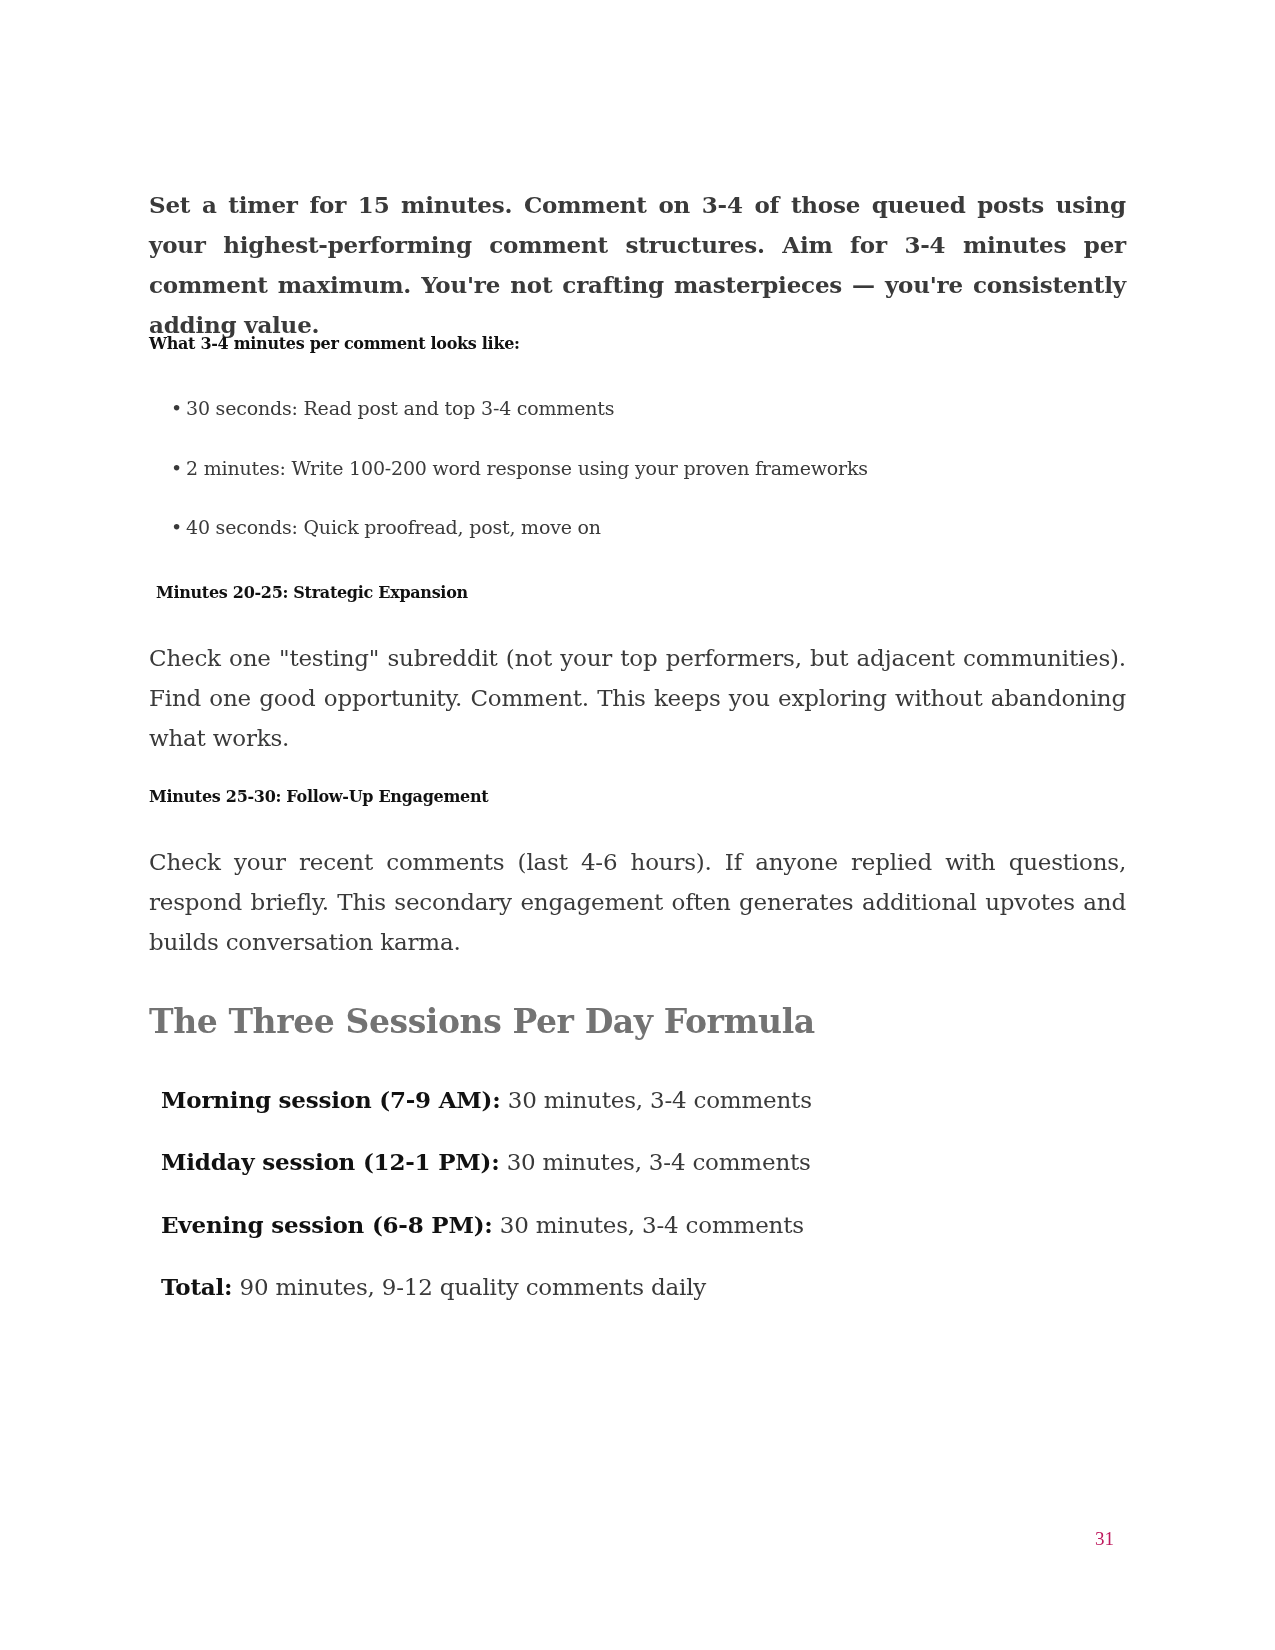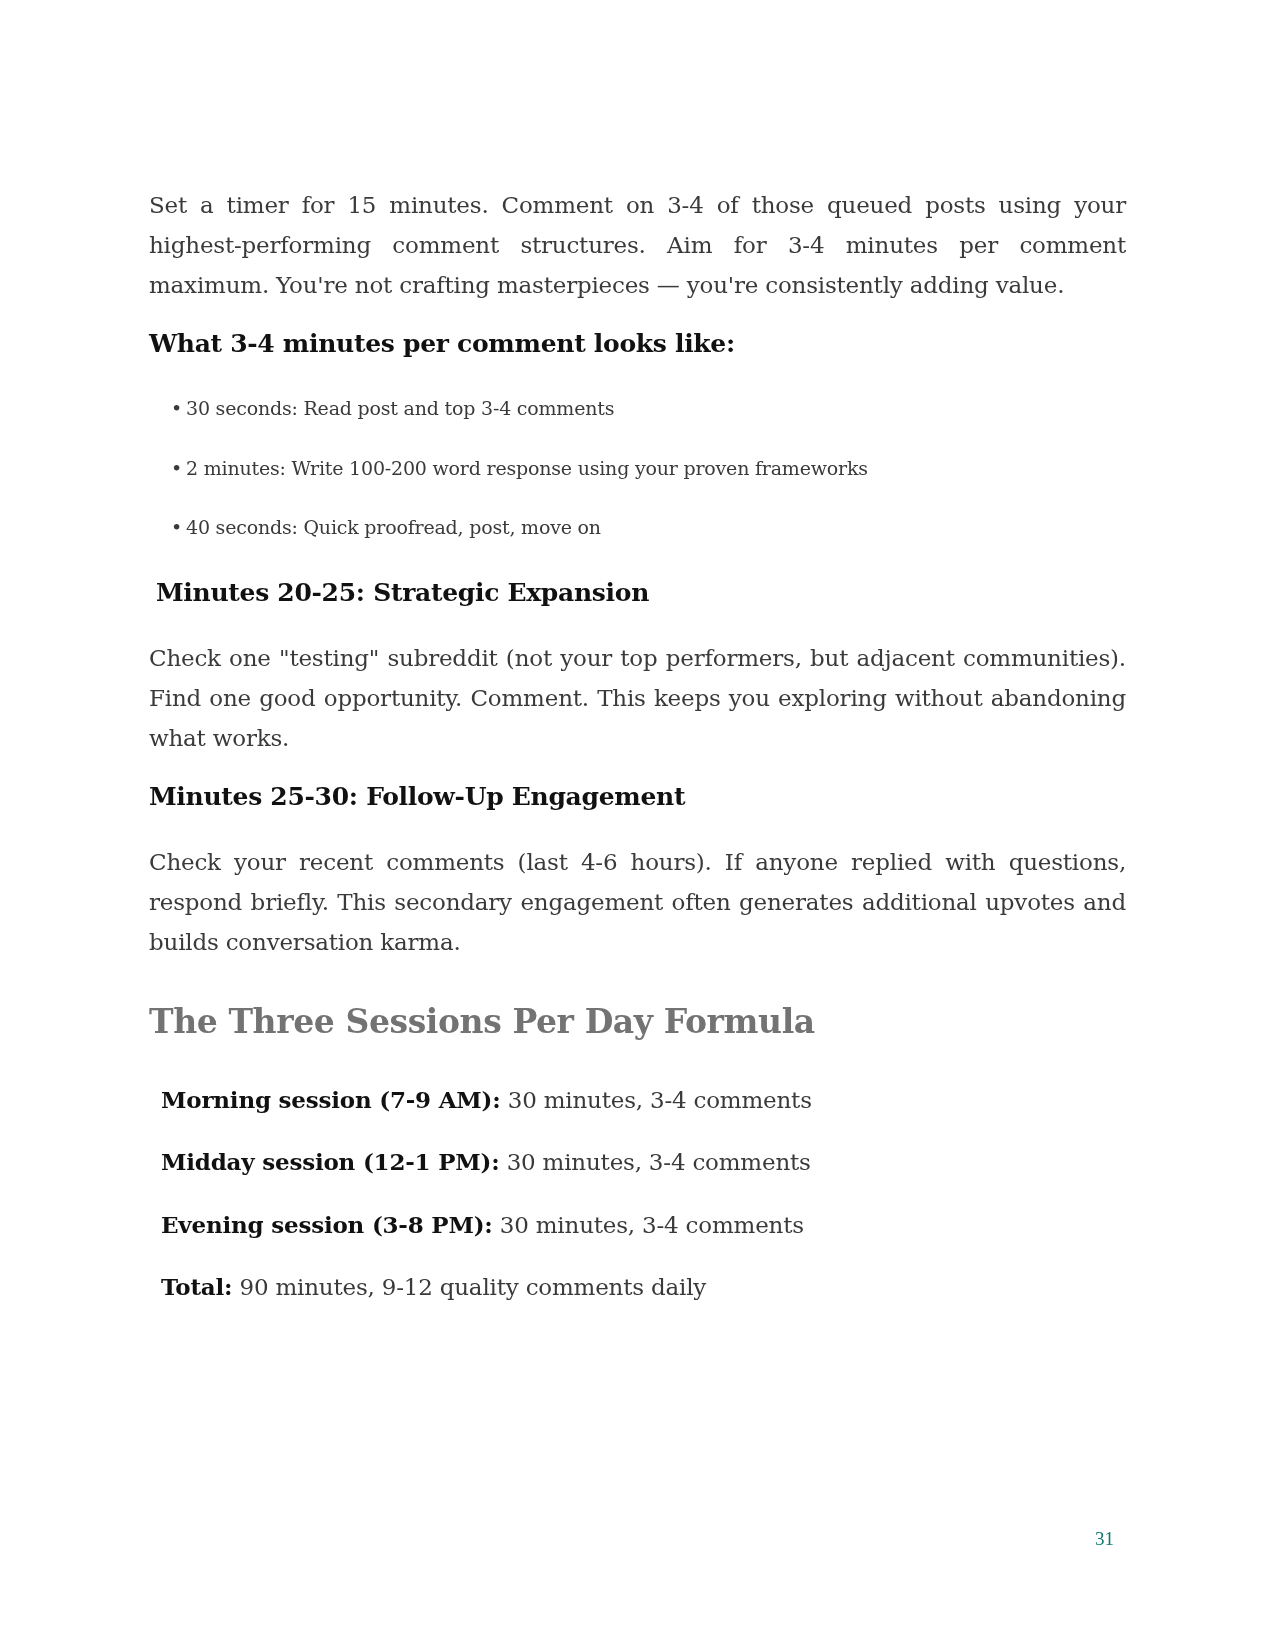--- a/index.html
+++ b/index.html
@@ -28,21 +28,21 @@
       font-size: 23px;
       line-height: 40px;
       text-align: justify;
       color: #3a3a3a;
       margin: 0;
       letter-spacing: -0.2px;
     }
     .subhead {
       position: absolute;
       left: 0;
-      font-size: 25px;
+      font-size: 16px;
       line-height: 32px;
       font-weight: bold;
       color: #111111;
       margin: 0;
       letter-spacing: -0.3px;
     }
     .bullet {
       position: absolute;
       left: 22px;
       font-size: 19px;
@@ -80,29 +80,29 @@
     .session .label {
       font-weight: bold;
       color: #111111;
     }
     .page-number {
       position: absolute;
       left: 1095px;
       top: 1528px;
       font-family: "Liberation Serif", "DejaVu Serif", serif;
       font-size: 19px;
-      color: #0f766e;
+      color: #be185d;
     }
   </style>
 </head>
 <body>
 
 <div class="page">
 
-  <p class="para" style="top:185px;">Set a timer for 15 minutes. Comment on 3-4 of those queued posts using your highest-performing comment structures. Aim for 3-4 minutes per comment maximum. You're not crafting masterpieces — you're consistently adding value.</p>
+  <p class="para" style="top:185px;font-weight:bold;">Set a timer for 15 minutes. Comment on 3-4 of those queued posts using your highest-performing comment structures. Aim for 3-4 minutes per comment maximum. You're not crafting masterpieces — you're consistently adding value.</p>
 
   <p class="subhead" style="top:328px;">What 3-4 minutes per comment looks like:</p>
 
   <div>
     <p class="bullet" style="top:392px;"><span class="dot">•</span><span>30 seconds: Read post and top 3-4 comments</span></p>
     <p class="bullet" style="top:452px;"><span class="dot">•</span><span>2 minutes: Write 100-200 word response using your proven frameworks</span></p>
     <p class="bullet" style="top:511px;"><span class="dot">•</span><span>40 seconds: Quick proofread, post, move on</span></p>
   </div>
 
   <p class="subhead" style="top:577px;margin-left:7px;">Minutes 20-25: Strategic Expansion</p>
@@ -112,19 +112,19 @@
   <p class="subhead" style="top:781px;">Minutes 25-30: Follow-Up Engagement</p>
 
   <p class="para" style="top:842px;">Check your recent comments (last 4-6 hours). If anyone replied with questions, respond briefly. This secondary engagement often generates additional upvotes and builds conversation karma.</p>
 
   <h2 class="section-title" style="top:1000px;">The Three Sessions Per Day Formula</h2>
 
   <p class="session" style="top:1072px;"><span class="label">Morning session (7-9 AM):</span> <span>30 minutes, 3-4 comments</span></p>
 
   <p class="session" style="top:1134px;"><span class="label">Midday session (12-1 PM):</span> <span>30 minutes, 3-4 comments</span></p>
 
-  <p class="session" style="top:1197px;"><span class="label">Evening session (3-8 PM):</span> <span>30 minutes, 3-4 comments</span></p>
+  <p class="session" style="top:1197px;"><span class="label">Evening session (6-8 PM):</span> <span>30 minutes, 3-4 comments</span></p>
 
   <p class="session" style="top:1259px;"><span class="label">Total:</span> <span>90 minutes, 9-12 quality comments daily</span></p>
 
 </div>
 
 <div class="page-number">31</div>
 
 </body></html>

